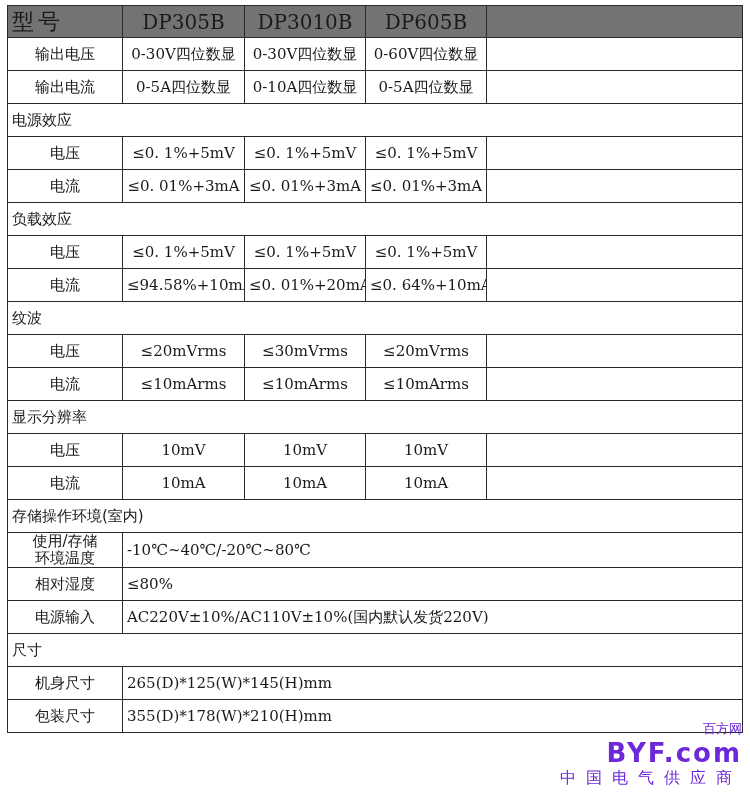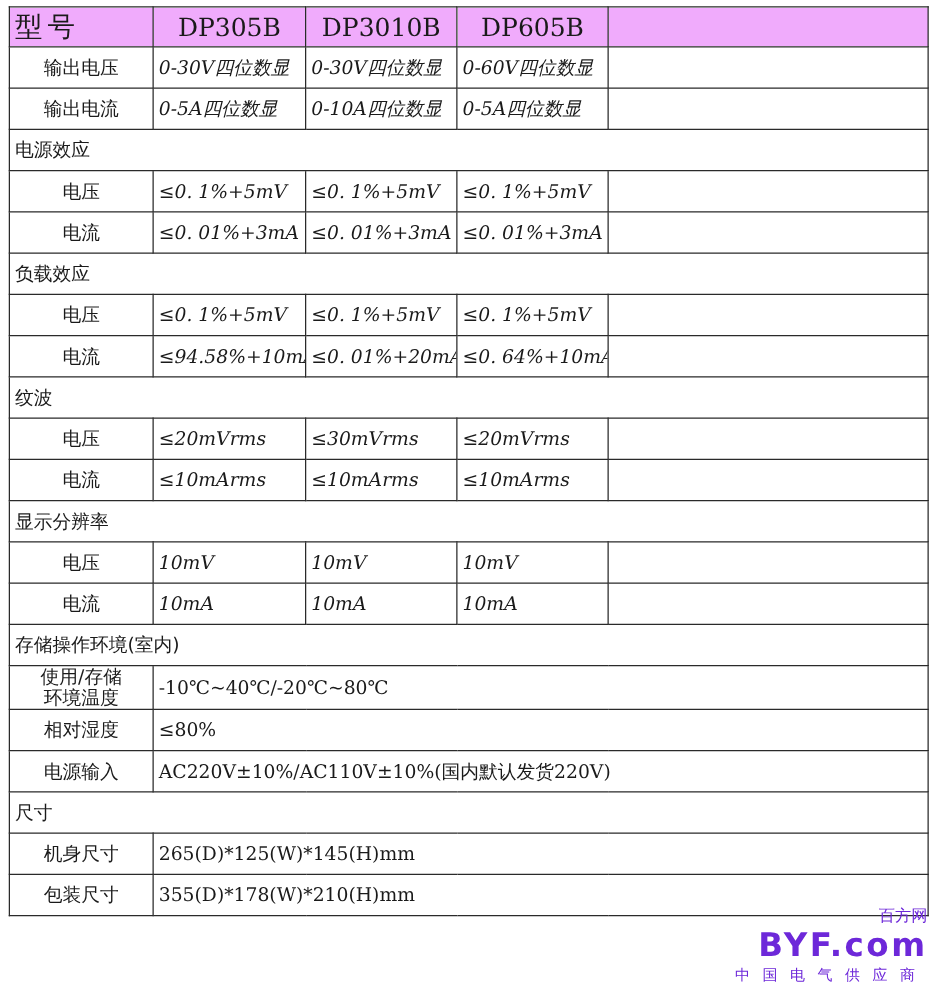--- a/index.html
+++ b/index.html
@@ -2,31 +2,31 @@
 <html><head>
 <meta charset="utf-8">
 <style>
   html, body { margin:0; padding:0; background:#ffffff; }
   body { width:750px; height:803px; position:relative; overflow:hidden;
          font-family:"DejaVu Serif","Liberation Serif",serif; color:#1a1a1a; }
   table.spec { position:absolute; left:7px; top:5px; border-collapse:collapse;
                width:735px; table-layout:fixed; }
   table.spec td { border:1.5px solid #2a2a2a; height:32px; padding:0 4px;
                   font-size:15px; white-space:nowrap; overflow:hidden; }
-  tr.hdr td { background:#f0abfc; height:31px; font-size:20px; text-align:center; color:#1a1a1a; }
+  tr.hdr td { background:#737373; height:31px; font-size:20px; text-align:center; color:#1a1a1a; }
   tr.hdr td.lbl { text-align:left; font-size:22px; letter-spacing:4px; font-family:"DejaVu Sans","Liberation Sans",sans-serif; }
   td.lbl { font-family:"DejaVu Sans","Liberation Sans",sans-serif; font-size:15px; text-align:center; }
-  td.val { text-align:left; font-size:14px;font-style:italic; }
+  td.val { text-align:center; font-size:14px; }
   td.sec { font-family:"DejaVu Sans","Liberation Sans",sans-serif; text-align:left; }
   td.wide { text-align:left; font-size:14px; }
   td.twoline { line-height:17px; vertical-align:top; padding-top:2px; height:30px; }
   td.twoline span { display:block; }
   .watermark { position:absolute; right:8px; bottom:14px; color:#6d28d9; font-family:"DejaVu Sans","Liberation Sans",sans-serif; text-align:right; pointer-events:none; }
   .watermark .big { font-size:26px; font-weight:bold; letter-spacing:2px; }
-  .watermark .small { font-size:12px; letter-spacing:10px; }
+  .watermark .small { font-size:16px; letter-spacing:10px; }
 </style>
 </head>
 <body>
 
 <table class="spec">
   <colgroup>
     <col style="width:115px">
       <col style="width:122px">
       <col style="width:121px">
       <col style="width:121px">

